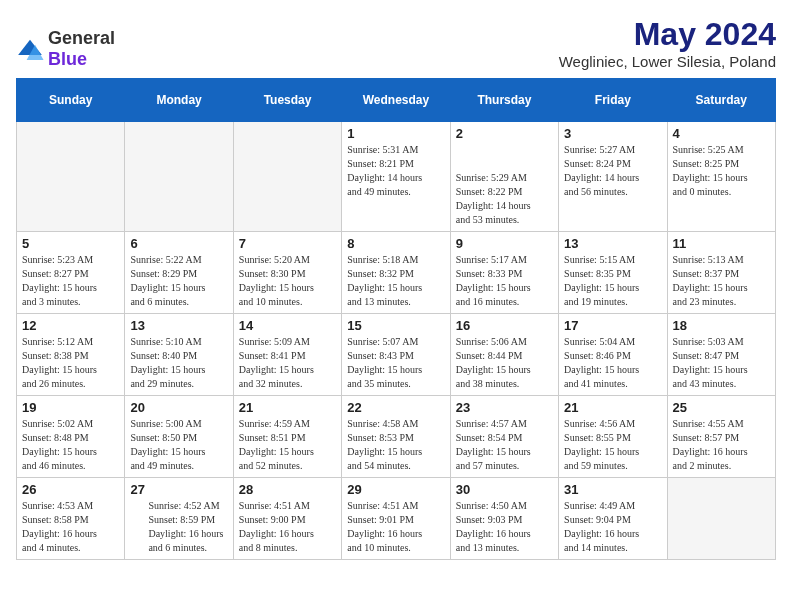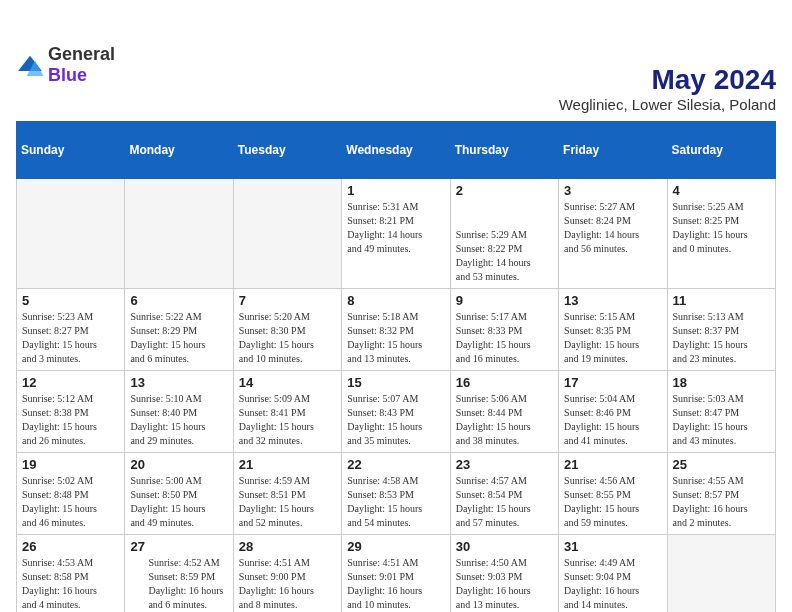--- a/index.html
+++ b/index.html
@@ -6,46 +6,46 @@
     body {
       font-family: Arial, sans-serif;
       background: #fff;
       width: 792px;
       min-height: 612px;
       padding: 16px;
     }
     .header {
       display: flex;
       justify-content: space-between;
-      align-items: center;
+      align-items: flex-end;
       margin-bottom: 8px;
     }
     .logo {
       display: flex;
       align-items: center;
       gap: 4px;
     }
     .logo-text-general { color: #333; font-size: 18px; font-weight: bold; }
     .logo-text-blue { color: #6d28d9; font-size: 18px; font-weight: bold; }
     .logo-icon {
       width: 28px;
       height: 22px;
       position: relative;
     }
     .title-block { text-align: right; }
-    .month-title { font-size: 28px; font-weight: bold; color: #1a237e; margin-top: 48px; }
+    .month-title { font-size: 32px; font-weight: bold; color: #1a237e; }
     .location { font-size: 15px; color: #333; }
     .calendar { width: 100%; border-collapse: collapse; }
     .calendar th {
       background: #1565c0;
       color: #fff;
       font-size: 12px;
       font-weight: bold;
-      padding: 21px 4px;
-      text-align: left;
+      padding: 14px 4px;
+      text-align: center;
       border: 1px solid #1565c0;
     }
     .calendar td {
       border: 1px solid #ccc;
       vertical-align: top;
       padding: 4px 5px;
       font-size: 10px;
       color: #333;
       width: calc(100% / 7);
       height: 80px;

